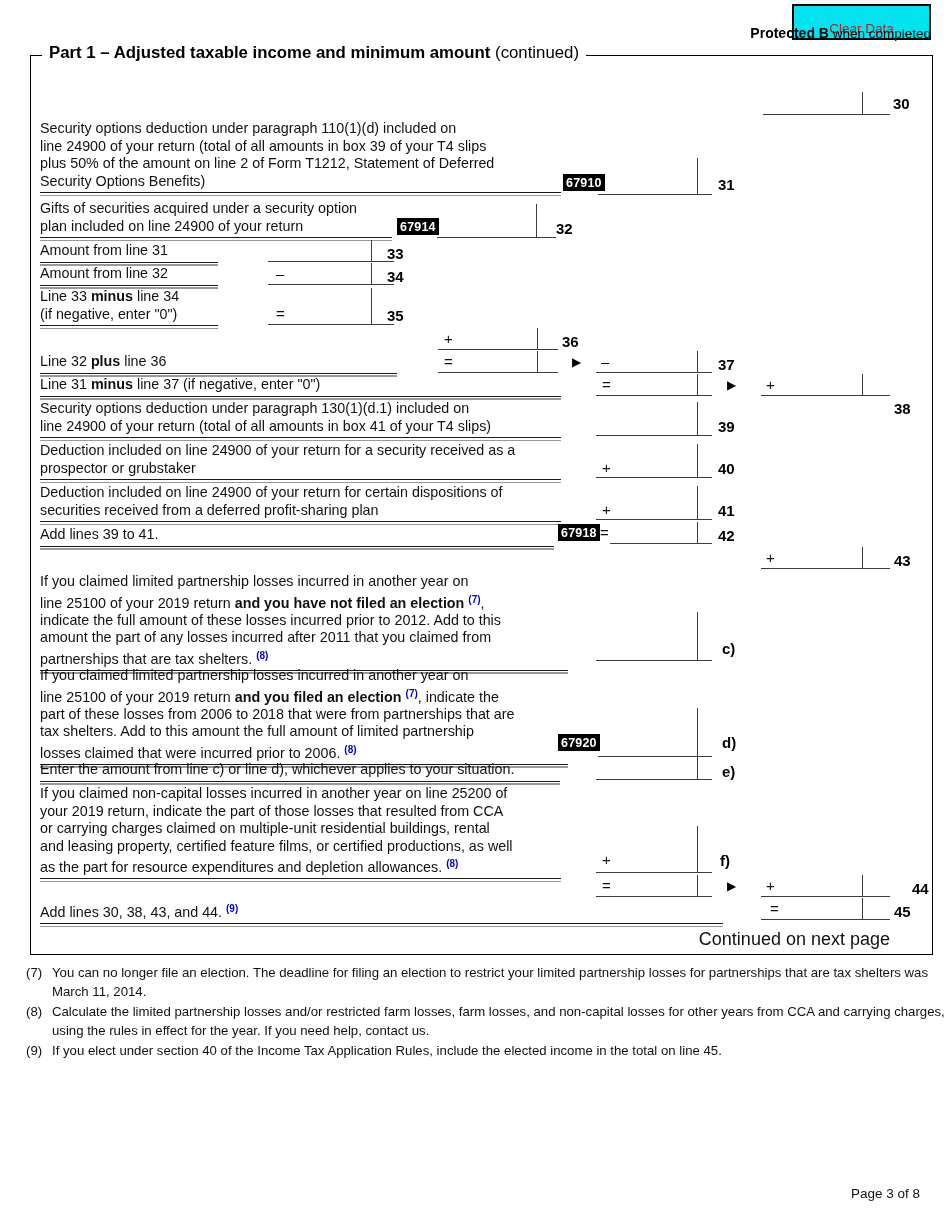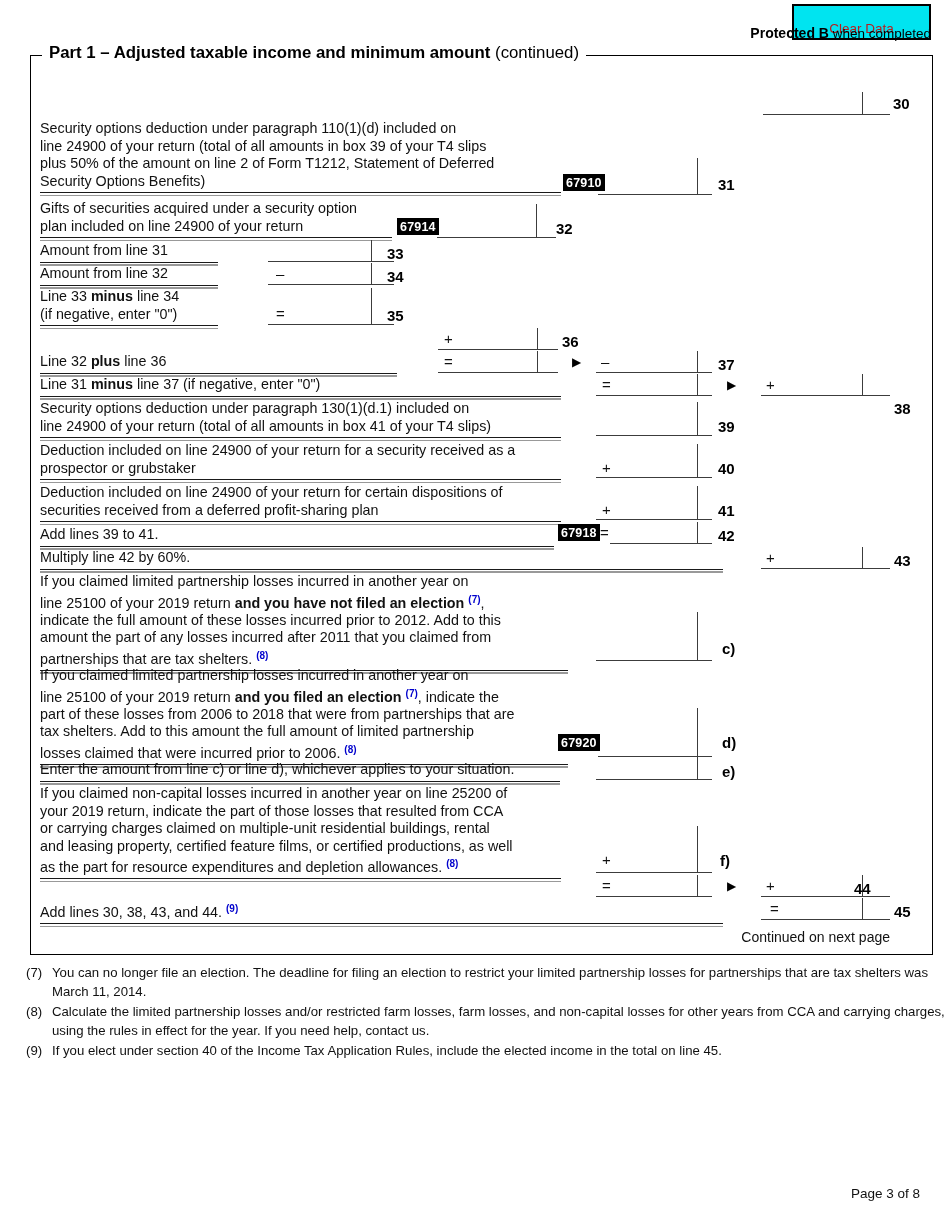--- a/index.html
+++ b/index.html
@@ -26,21 +26,21 @@
   .fld{position:absolute;border-bottom:1.5px solid #3c3c3c;}
   .fld::after{content:"";position:absolute;bottom:0;right:var(--tr,14px);width:1.3px;height:100%;background:#3c3c3c;}
   .num{position:absolute;font-weight:bold;font-size:15px;color:#000;white-space:nowrap;}
   .op{position:absolute;font-size:15px;color:#111;}
   .arr{position:absolute;font-size:12px;color:#000;}
   .kbox{position:absolute;background:#000;color:#fff;font-weight:bold;font-size:12.5px;
         padding:1.5px 3px;letter-spacing:.2px;line-height:14px;}
   .b{font-weight:bold;}
   .sup{color:#0000cc;font-size:10px;vertical-align:4.5px;font-weight:bold;}
 
-  #continued{position:absolute;right:60px;top:929px;font-size:14px;color:#111;}
+  #continued{position:absolute;right:60px;top:929px;font-size:18px;color:#111;}
 
   
   .fnmark{position:absolute;left:26px;font-size:13.2px;line-height:19px;color:#111;}
   .fntext{position:absolute;left:52px;font-size:13.2px;line-height:19px;color:#111;white-space:nowrap;}
   #pagefoot{position:absolute;right:30px;top:1186px;font-size:13.5px;color:#111;}
 </style>
 </head>
 <body>
 
 <div id="page">
@@ -111,21 +111,20 @@
   <div class="op" style="left:602px;top:501px;">+</div>
   <div class="fld" style="left:596px;top:486px;width:116px;height:33px;"></div>
   <div class="num" style="left:718px;top:502px;">41</div>
 
   <div class="lbl ul" style="left:40px;top:526px;width:514px;">Add lines 39 to 41.</div>
   <div class="kbox" style="left:558px;top:524px;">67918</div>
   <div class="op" style="left:600px;top:524px;">=</div>
   <div class="fld" style="left:610px;top:522px;width:102px;height:21px;"></div>
   <div class="num" style="left:718px;top:527px;">42</div>
 
-  <div class="lbl ul" style="left:40px;top:549px;width:683px;">Multiply line 42 by 60%.</div>
   <div class="op" style="left:766px;top:549px;">+</div>
   <div class="fld" style="left:761px;top:547px;width:129px;height:21px;--tr:27px;"></div>
   <div class="num" style="left:894px;top:552px;">43</div>
 
   <div class="lbl ul" style="left:40px;top:573px;width:528px;"><span>If you claimed limited partnership losses incurred in another year on</span><br><span>line 25100 of your 2019 return </span><span class="b">and you have not filed an election</span><span> </span><span class="sup">(7)</span><span>,</span><br><span>indicate the full amount of these losses incurred prior to 2012. Add to this</span><br><span>amount the part of any losses incurred after 2011 that you claimed from</span><br><span>partnerships that are tax shelters. </span><span class="sup">(8)</span></div>
   <div class="fld" style="left:596px;top:612px;width:116px;height:48px;"></div>
   <div class="num" style="left:722px;top:640px;">c)</div>
 
   <div class="lbl ul" style="left:40px;top:667px;width:528px;"><span>If you claimed limited partnership losses incurred in another year on</span><br><span>line 25100 of your 2019 return </span><span class="b">and you filed an election</span><span> </span><span class="sup">(7)</span><span>, indicate the</span><br><span>part of these losses from 2006 to 2018 that were from partnerships that are</span><br><span>tax shelters. Add to this amount the full amount of limited partnership</span><br><span>losses claimed that were incurred prior to 2006. </span><span class="sup">(8)</span></div>
   <div class="kbox" style="left:558px;top:734px;">67920</div>
@@ -139,21 +138,21 @@
   <div class="lbl ul" style="left:40px;top:785px;width:521px;"><span>If you claimed non-capital losses incurred in another year on line 25200 of</span><br><span>your 2019 return, indicate the part of those losses that resulted from CCA</span><br><span>or carrying charges claimed on multiple-unit residential buildings, rental</span><br><span>and leasing property, certified feature films, or certified productions, as well</span><br><span>as the part for resource expenditures and depletion allowances. </span><span class="sup">(8)</span></div>
   <div class="op" style="left:602px;top:851px;">+</div>
   <div class="fld" style="left:596px;top:826px;width:116px;height:46px;"></div>
   <div class="num" style="left:720px;top:852px;">f)</div>
 
   <div class="op" style="left:602px;top:877px;">=</div>
   <div class="fld" style="left:596px;top:875px;width:116px;height:21px;"></div>
   <div class="arr" style="left:727px;top:879px;">▶</div>
   <div class="op" style="left:766px;top:877px;">+</div>
   <div class="fld" style="left:761px;top:875px;width:129px;height:21px;--tr:27px;"></div>
-  <div class="num" style="left:854px;top:880px;">44</div>
+  <div class="num" style="left:912px;top:880px;">44</div>
 
   <div class="lbl ul" style="left:40px;top:900px;width:683px;"><span>Add lines 30, 38, 43, and 44. </span><span class="sup">(9)</span></div>
   <div class="op" style="left:770px;top:900px;">=</div>
   <div class="fld" style="left:761px;top:898px;width:129px;height:21px;--tr:27px;"></div>
   <div class="num" style="left:894px;top:903px;">45</div>
 
   <div id="continued">Continued on next page</div>
 
   <div class="fnmark" style="top:963px;">(7)</div>
   <div class="fntext" style="top:963px;"><span>You can no longer file an election. The deadline for filing an election to restrict your limited partnership losses for partnerships that are tax shelters was</span><br><span>March 11, 2014.</span></div>

